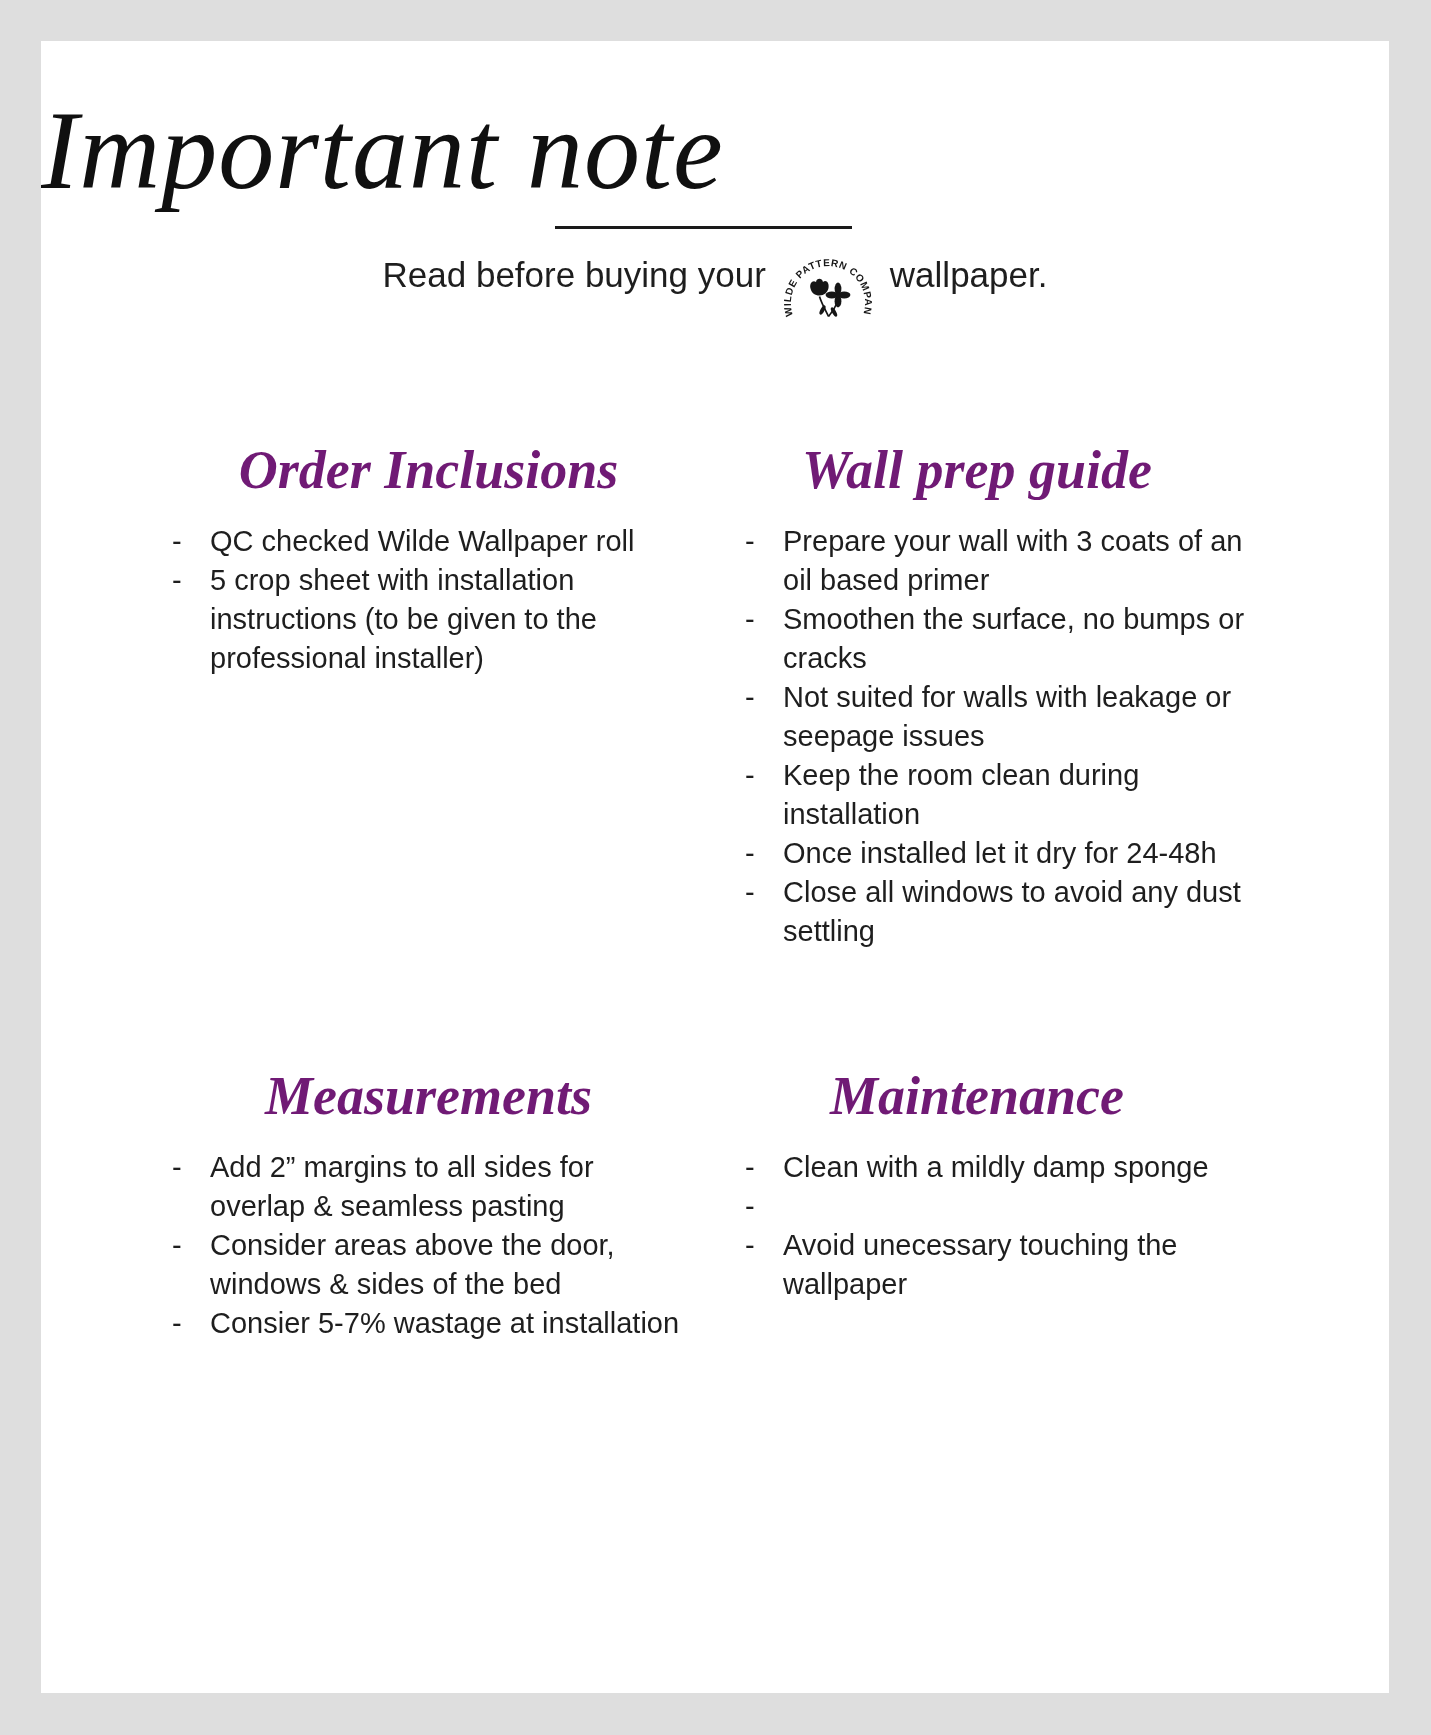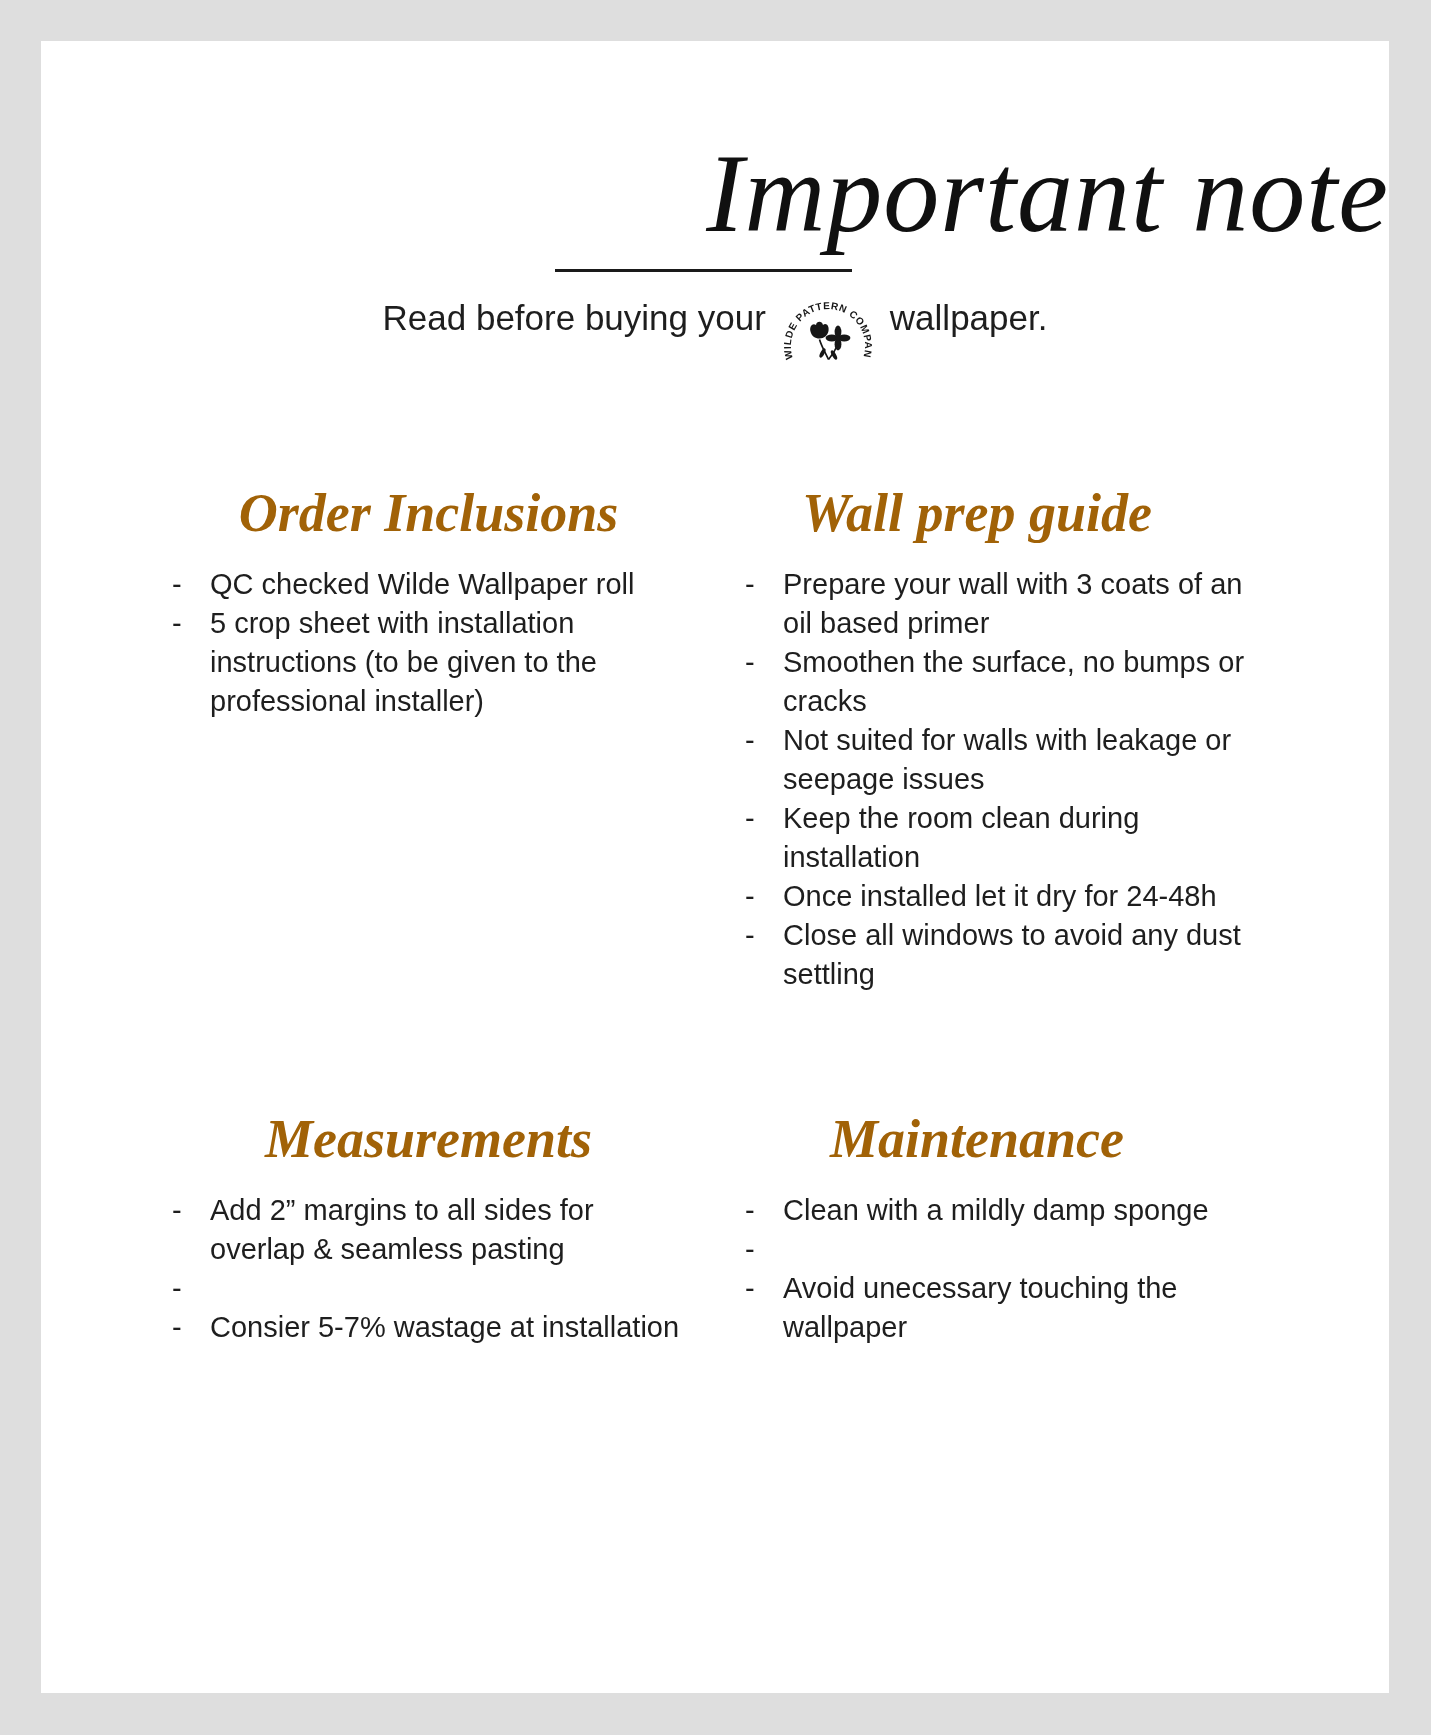--- a/index.html
+++ b/index.html
@@ -11,29 +11,29 @@
   }
   .sheet {
     position: absolute;
     left: 41px; top: 41px;
     width: 1348px; height: 1652px;
     background: #ffffff;
     overflow: hidden;
   }
   
   .title {
-    margin: 96px 0 0 0;
+    margin: 53px 0 0 0;
     font-family: "Liberation Serif", "DejaVu Serif", serif;
     font-style: italic;
     font-weight: 400;
     font-size: 112px;
     line-height: 1;
     letter-spacing: 1px;
     color: #101010;
-    text-align: right;
+    text-align: left;
   }
   .divider {
     width: 297px; height: 0;
     border-top: 3px solid #1a1a1a;
     margin: 20px auto 0 auto;
     transform: translateX(-12px);
   }
   .tagline {
     margin-top: 26px;
     display: flex;
@@ -58,21 +58,21 @@
   .col { flex: 0 0 auto; }
   .col-left  { margin-left: 131px; width: 513px; }
   .col-right { margin-left: 60px;  width: 508px; }
   .section-heading {
     margin: 0;
     font-family: "Liberation Serif", "DejaVu Serif", serif;
     font-style: italic;
     font-weight: 700;
     font-size: 54px;
     line-height: 66px;
-    color: #a16207;
+    color: #701a75;
     text-align: center;
   }
   .col-right .section-heading { margin-right: 44px; }
   .list { margin-top: 19px; }
   .item {
     display: flex;
     font-size: 29px;
     line-height: 39px;
     color: #1e1e1e;
   }
@@ -175,20 +175,22 @@
     <section class="col col-left">
       <h2 class="section-heading">Measurements</h2>
       <div class="list">
         <div class="item">
           <span class="dash">-</span>
           <span class="item-text">Add 2” margins to all sides for
 overlap &amp; seamless pasting</span>
         </div>
         <div class="item">
           <span class="dash">-</span>
+          <span class="item-text">Consider areas above the door,
+windows &amp; sides of the bed</span>
         </div>
         <div class="item">
           <span class="dash">-</span>
           <span class="item-text">Consier 5-7% wastage at installation</span>
         </div>
       </div>
     </section>
 
     <section class="col col-right">
       <h2 class="section-heading">Maintenance</h2>

